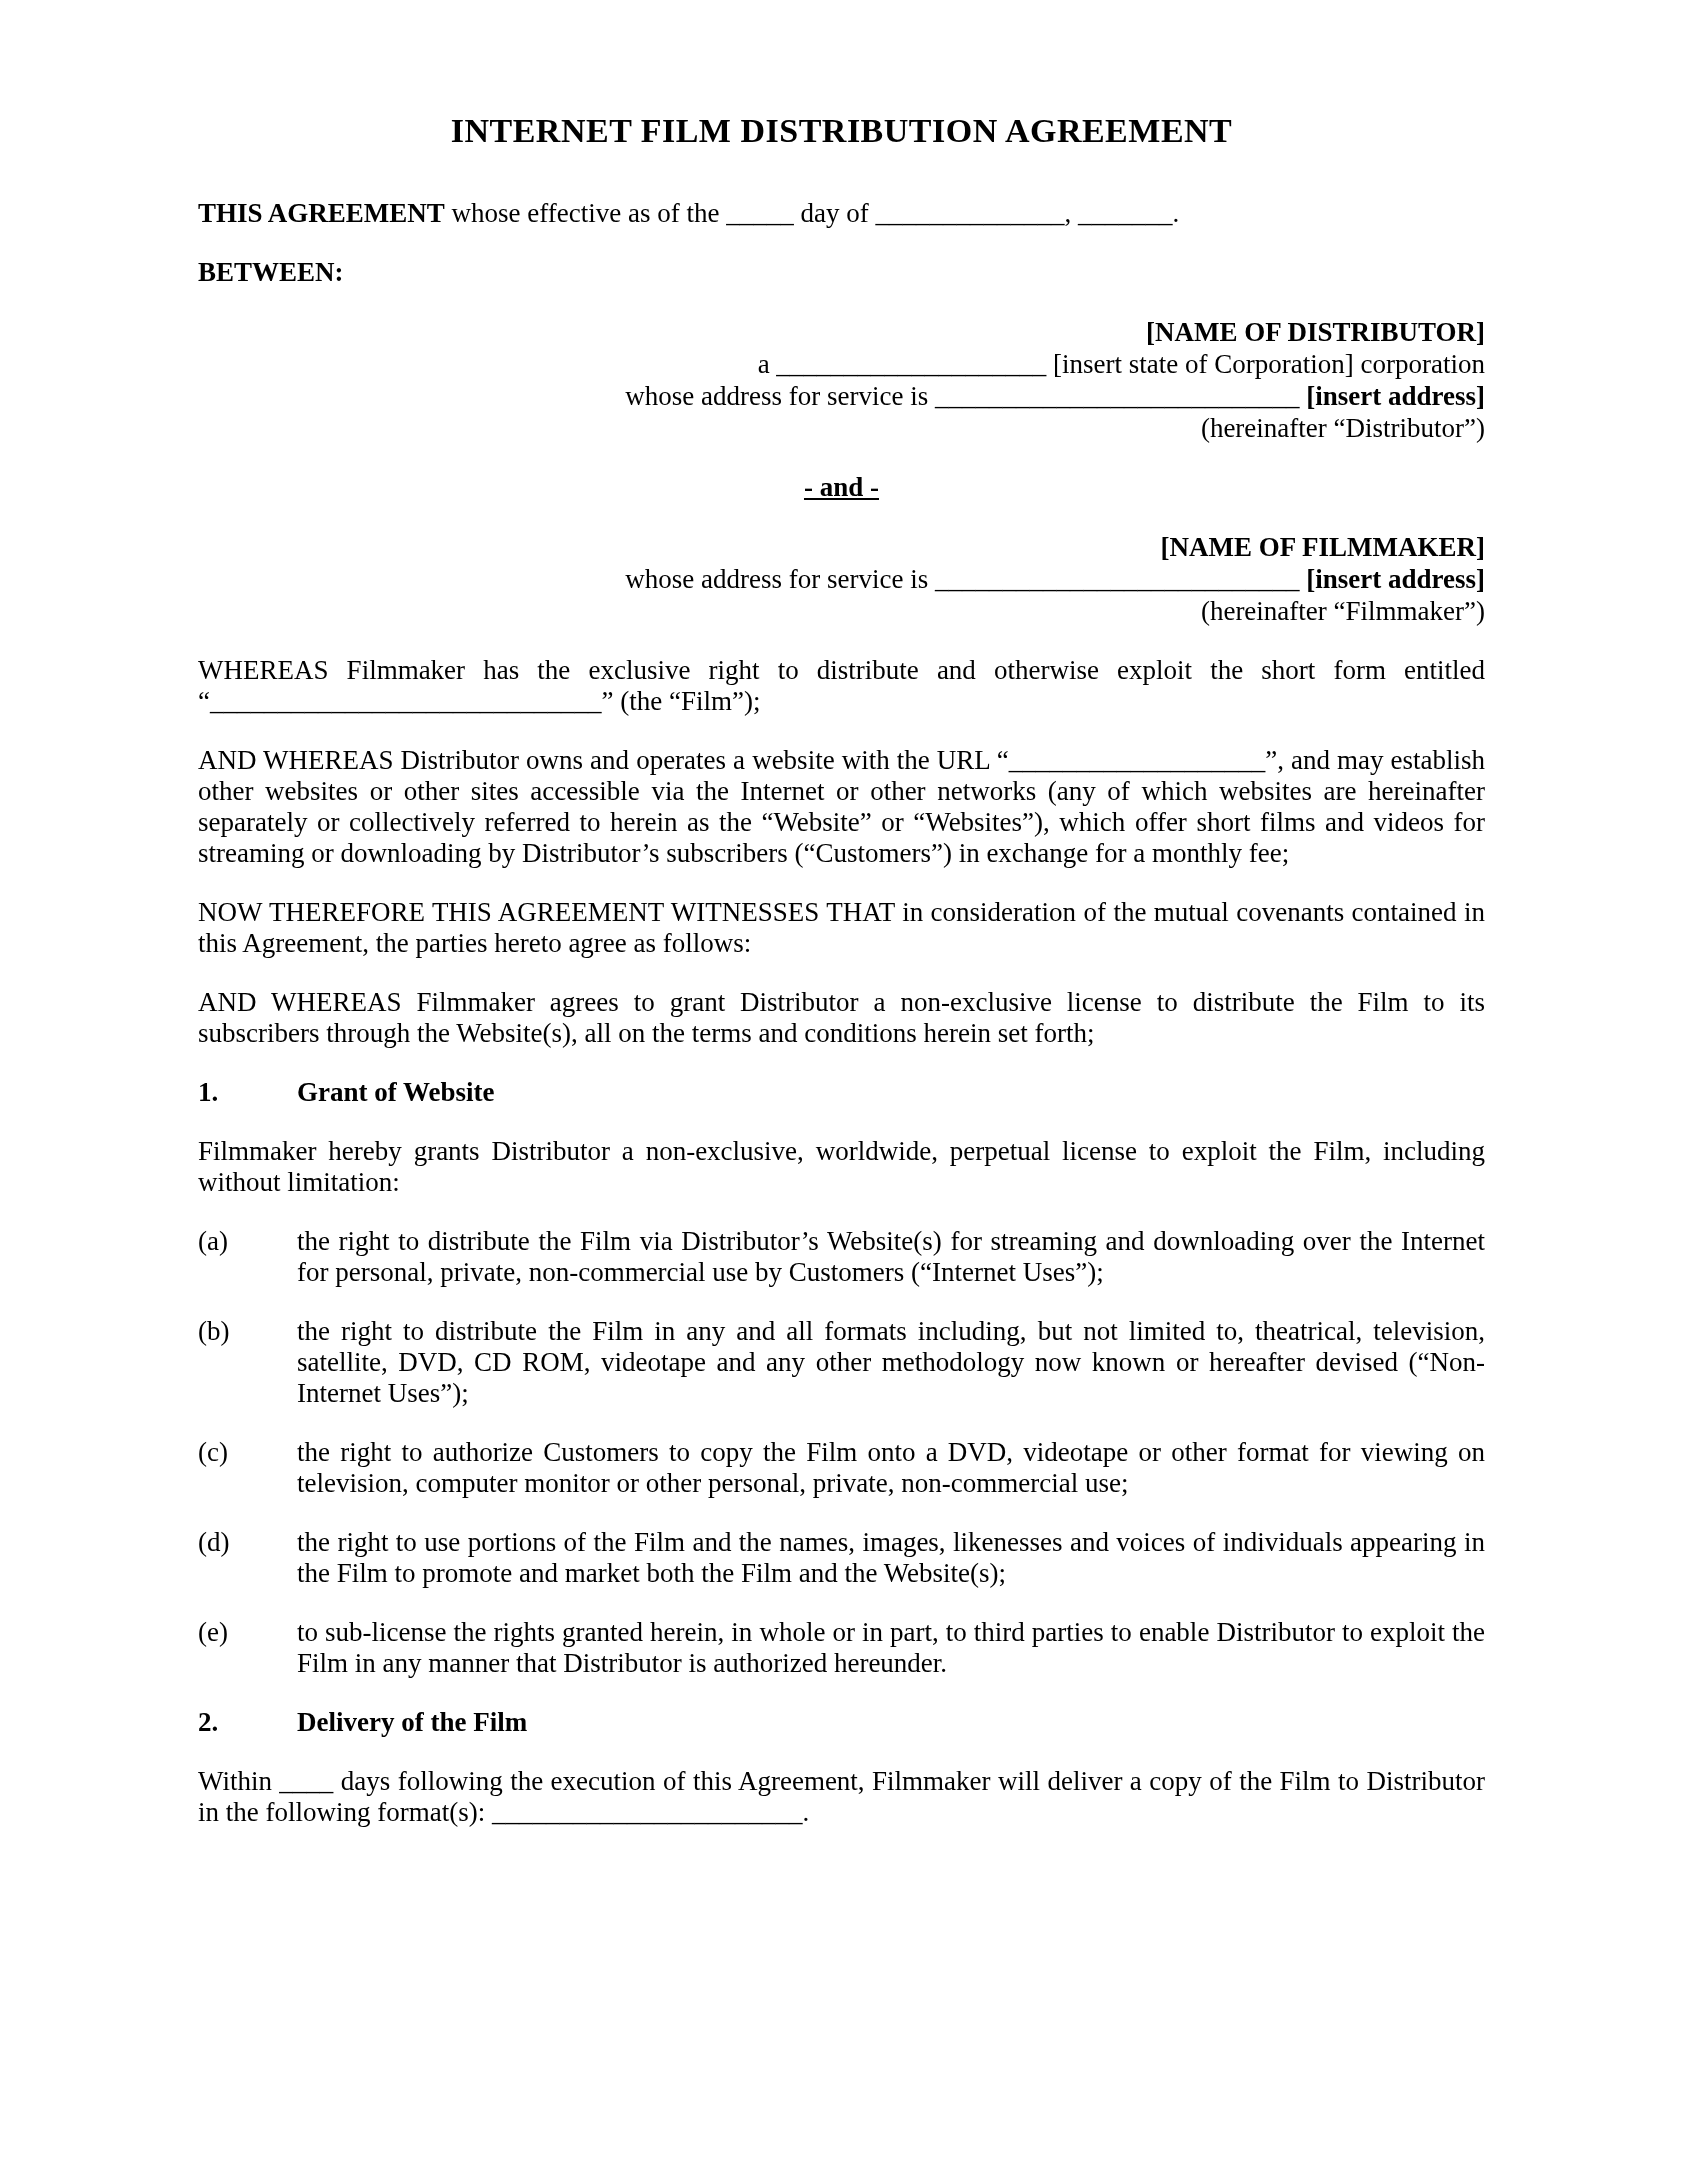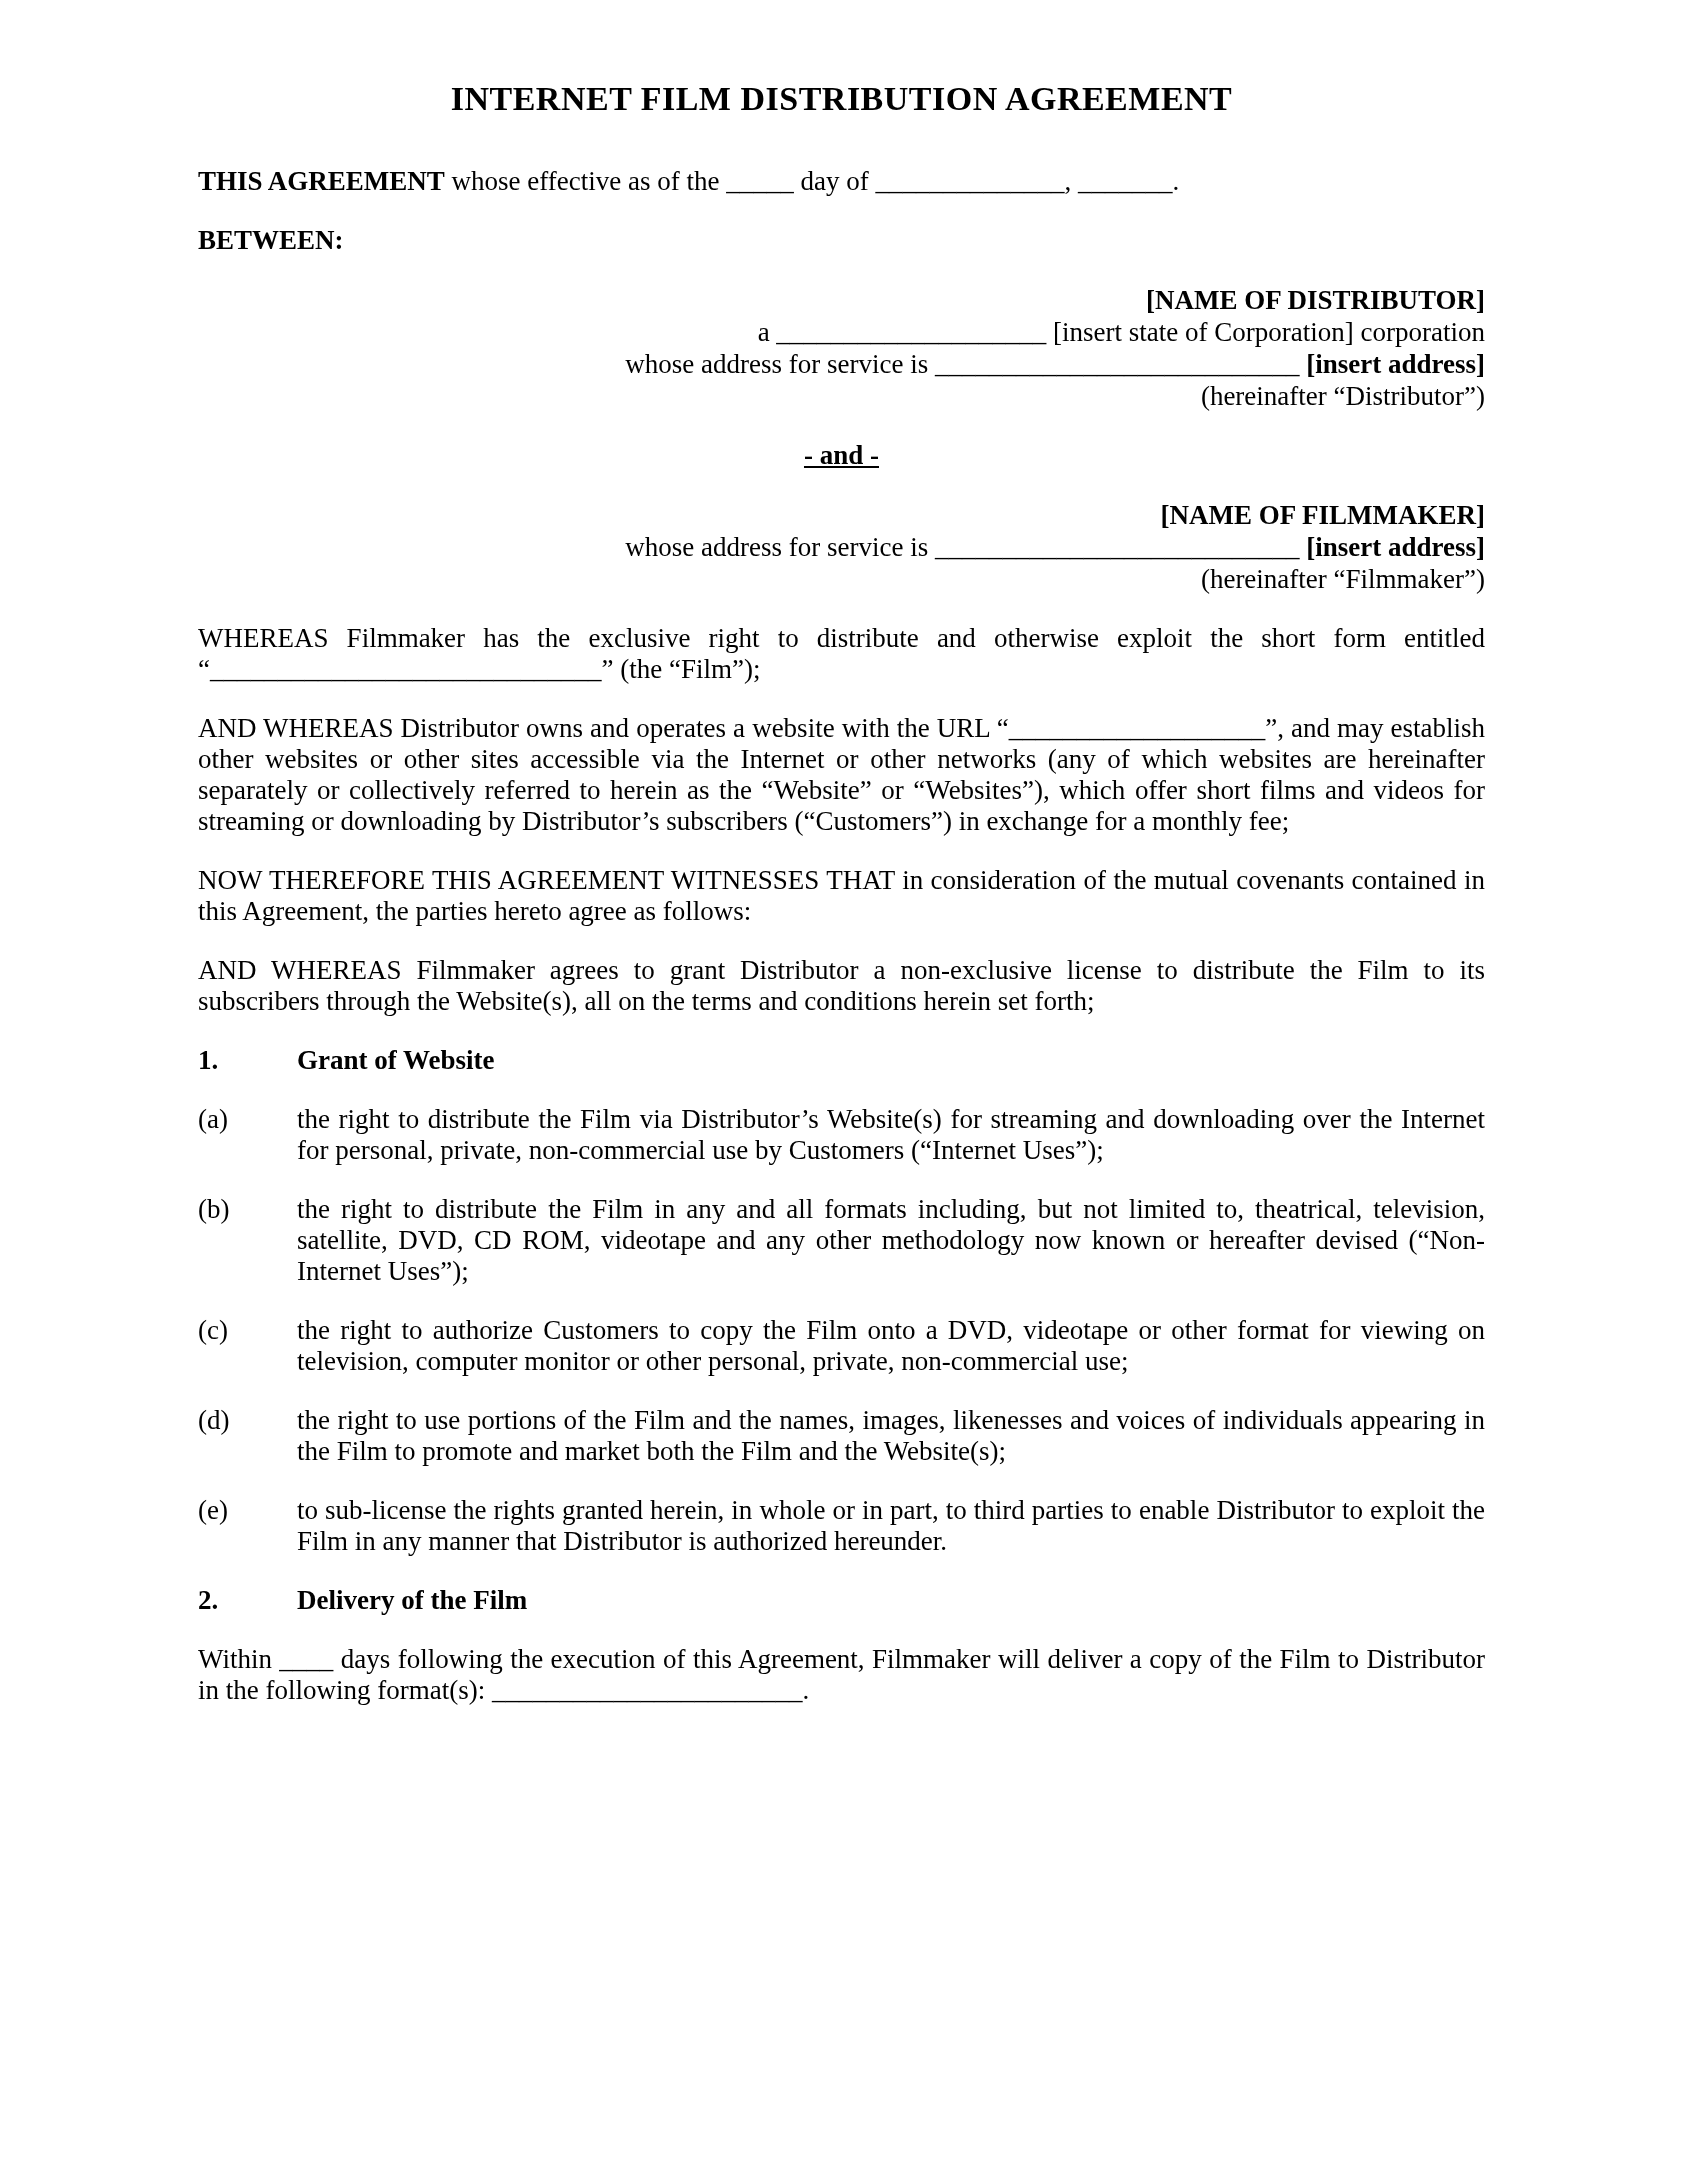--- a/index.html
+++ b/index.html
@@ -11,21 +11,21 @@
     position: relative;
     width: 1683px;
     height: 2178px;
     margin: 0 auto;
     background: #ffffff;
     color: #000000;
     font-family: "Liberation Serif", "DejaVu Serif", serif;
     font-size: 27px;
     line-height: 31px;
     box-sizing: border-box;
-    padding: 80px 198px 0 198px;
+    padding: 112px 198px 0 198px;
     overflow: hidden;
   }
   .doc-title {
     text-align: center;
     font-weight: bold;
     font-size: 34px;
     line-height: 38px;
     letter-spacing: 0.5px;
     margin: 0 0 48px 0;
   }
@@ -86,20 +86,21 @@
   <p class="justified">WHEREAS Filmmaker has the exclusive right to distribute and otherwise exploit the short form entitled “_____________________________” (the “Film”);</p>
   <p class="justified">AND WHEREAS Distributor owns and operates a website with the URL “___________________”, and may establish other websites or other sites accessible via the Internet or other networks (any of which websites are hereinafter separately or collectively referred to herein as the “Website” or “Websites”), which offer short films and videos for streaming or downloading by Distributor’s subscribers (“Customers”) in exchange for a monthly fee;</p>
   <p class="justified">NOW THEREFORE THIS AGREEMENT WITNESSES THAT in consideration of the mutual covenants contained in this Agreement, the parties hereto agree as follows:</p>
   <p class="justified">AND WHEREAS Filmmaker agrees to grant Distributor a non-exclusive license to distribute the Film to its subscribers through the Website(s), all on the terms and conditions herein set forth;</p>
 
   <div class="hang-row section-heading">
     <span class="hang-marker">1.</span>
     <span>Grant of Website</span>
   </div>
 
+  <p class="justified">Filmmaker hereby grants Distributor a non-exclusive, worldwide, perpetual license to exploit the Film, including without limitation:</p>
 
   <div class="hang-row">
     <span class="hang-marker">(a)</span>
     <span class="hang-text">the right to distribute the Film via Distributor’s Website(s) for streaming and downloading over the Internet for personal, private, non-commercial use by Customers (“Internet Uses”);</span>
   </div>
   <div class="hang-row">
     <span class="hang-marker">(b)</span>
     <span class="hang-text">the right to distribute the Film in any and all formats including, but not limited to, theatrical, television, satellite, DVD, CD ROM, videotape and any other methodology now known or hereafter devised (“Non-Internet Uses”);</span>
   </div>
   <div class="hang-row">

